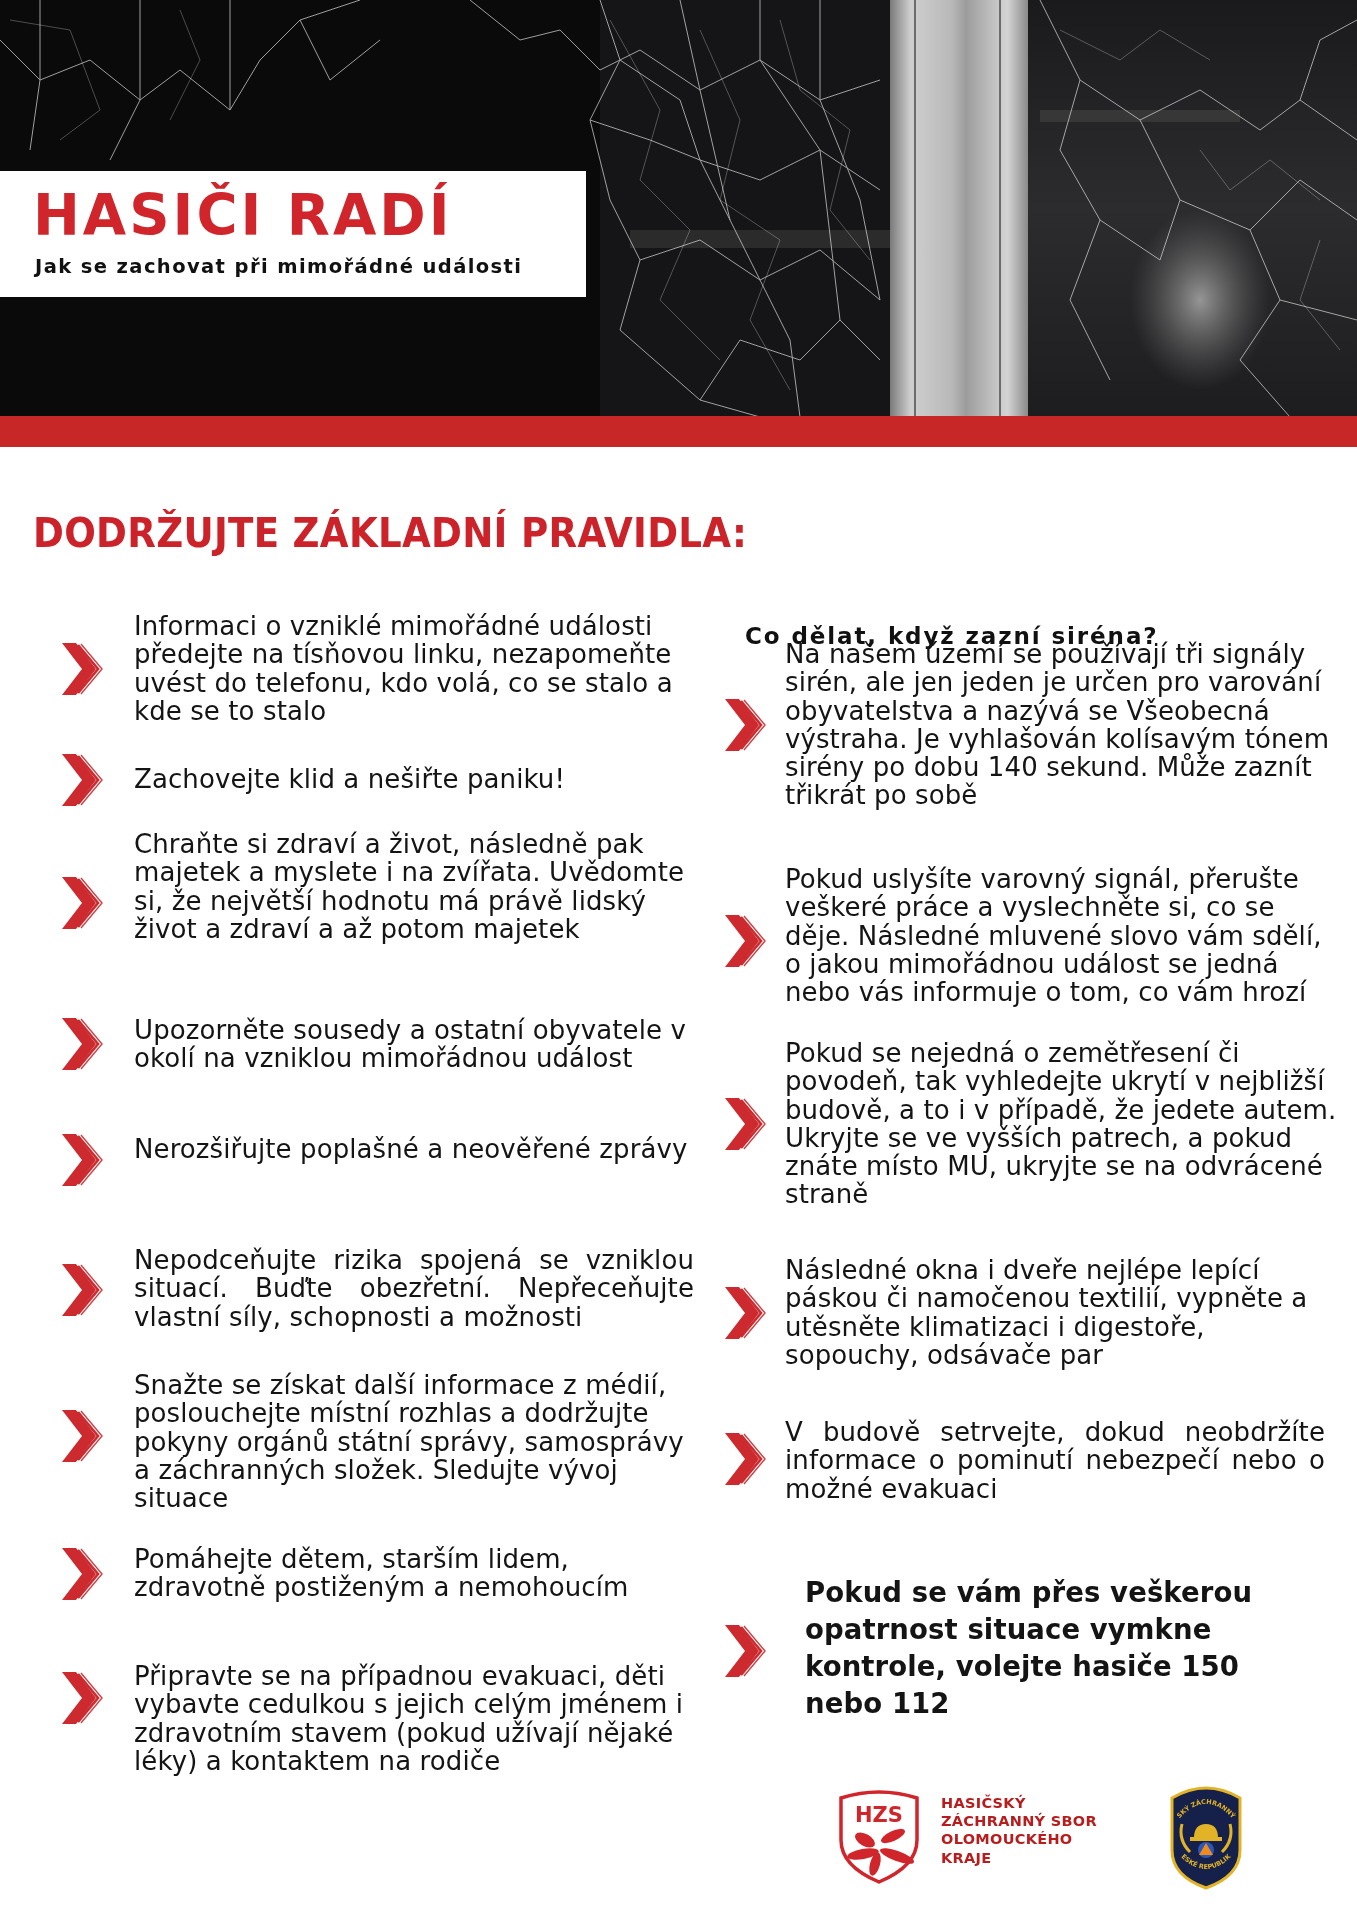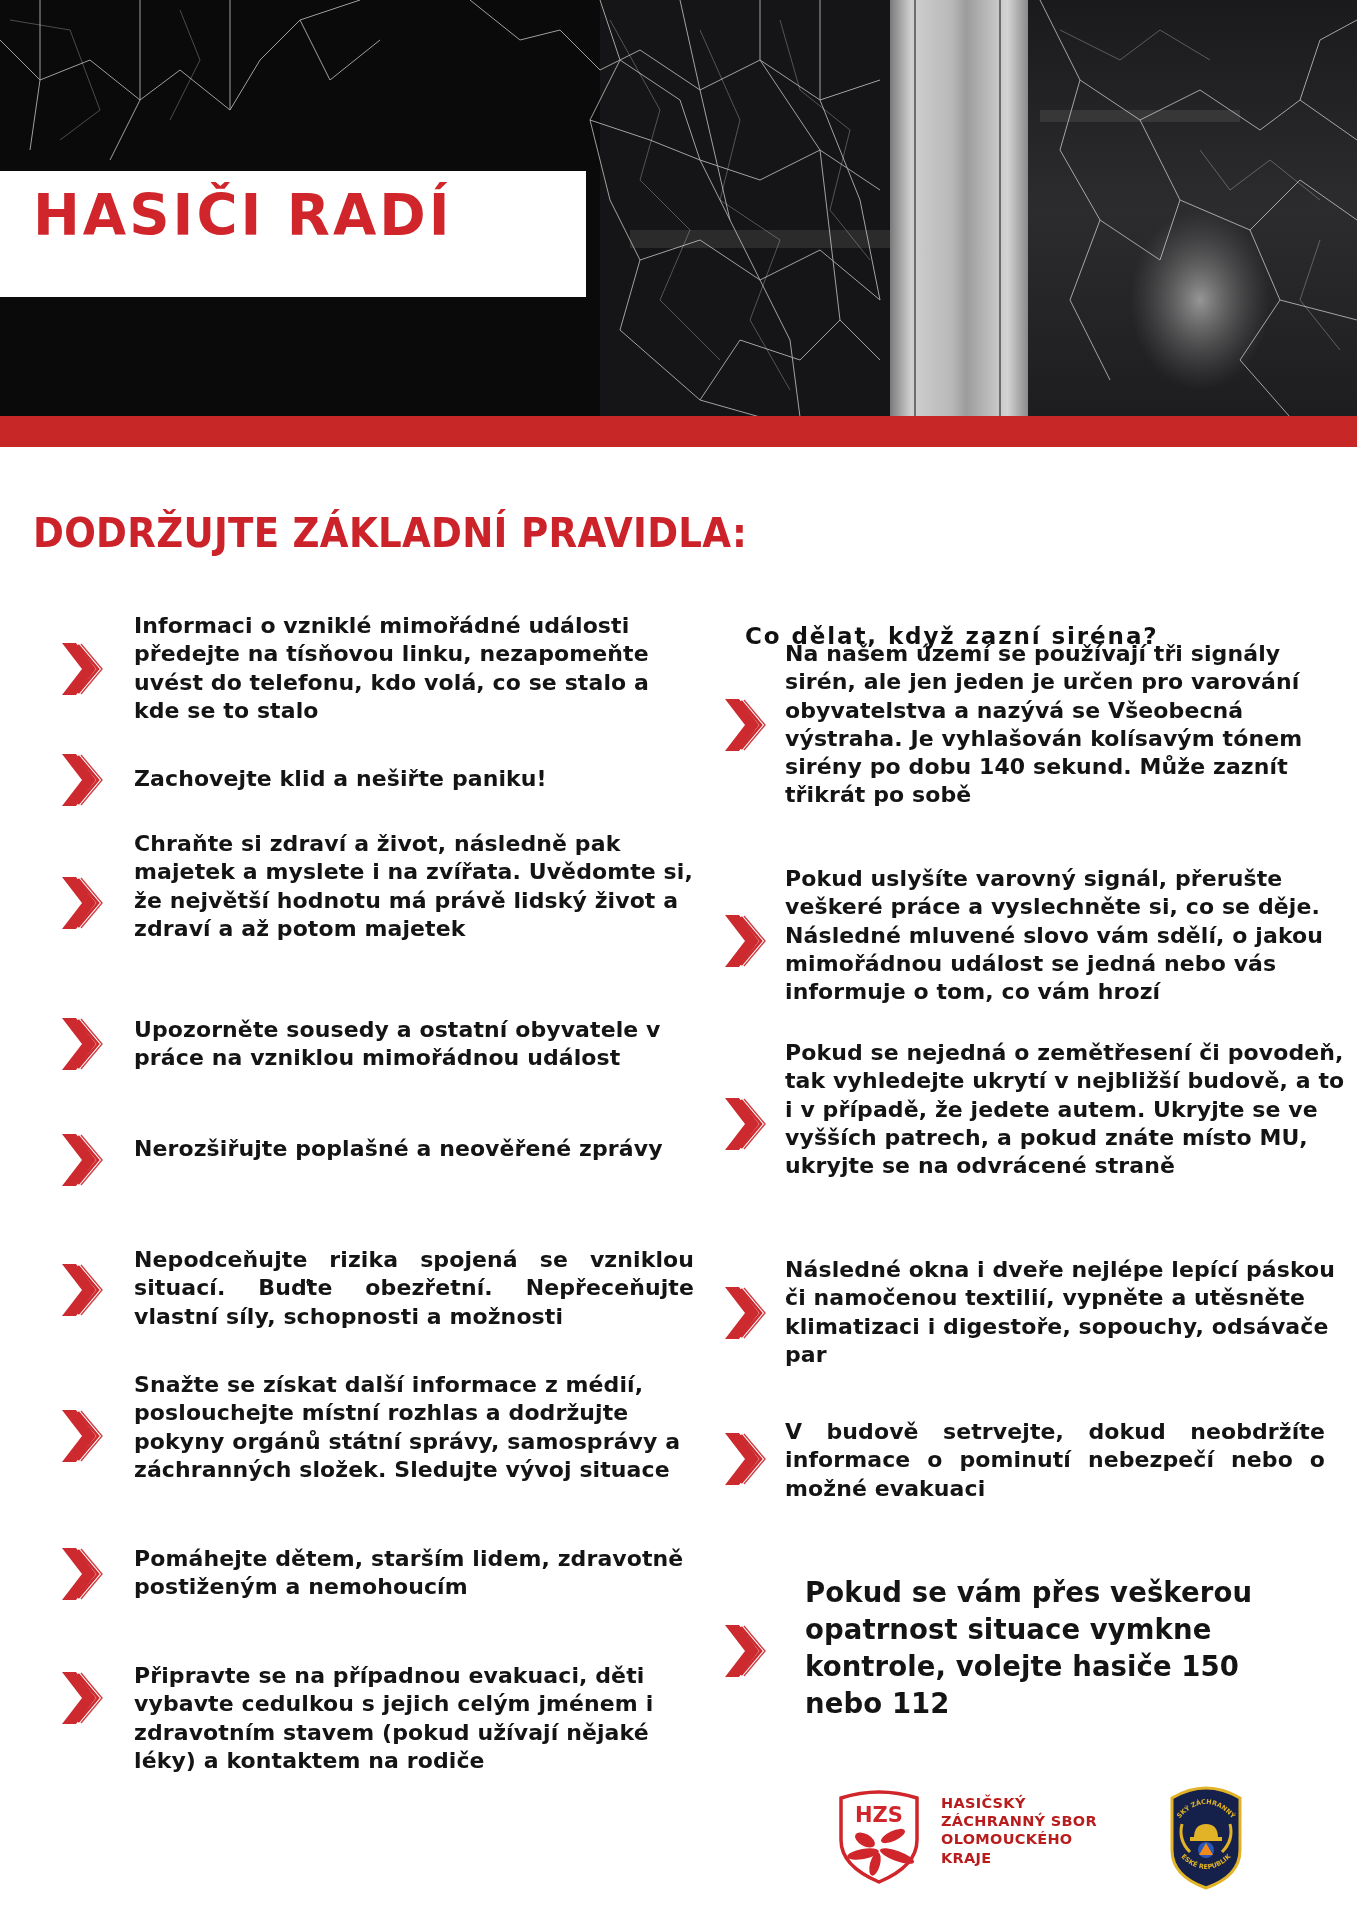--- a/index.html
+++ b/index.html
@@ -16,21 +16,21 @@
   .title-box .subtitle { position: absolute; left: 35px; top: 83px; font-family: "DejaVu Sans", sans-serif; font-weight: bold; font-size: 19.5px; letter-spacing: 1.4px; color: #111; line-height: 26px; }
 
   
   .main-heading { position: absolute; left: 33px; top: 508px; font-family: "DejaVu Sans", sans-serif; font-weight: bold; font-size: 40px; color: #cc2229; line-height: 50px; transform: scaleX(0.93); transform-origin: left center; letter-spacing: 0.3px; }
 
   .col-heading { position: absolute; left: 745px; top: 580px; font-family: "DejaVu Sans", sans-serif; font-weight: bold; font-size: 23px; letter-spacing: 1.9px; color: #111; line-height: 32px; margin-top: 40px; }
 
   
   .item { position: absolute; display: block; }
   .item .chev { position: absolute; width: 44px; height: 52px; }
-  .item .txt { position: absolute; font-family: "DejaVu Sans", sans-serif; font-size: 22px; line-height: 28.3px; color: #141414; font-weight: 700; letter-spacing: 0.1px; }
+  .item .txt { position: absolute; font-family: "DejaVu Sans", sans-serif; font-size: 26px; line-height: 28.3px; color: #141414; font-weight: 400; letter-spacing: 0.1px; }
   .left .txt { left: 134px; width: 560px; }
   .left .chev { left: 62px; }
   .right .txt { left: 785px; width: 560px; }
   .right .chev { left: 725px; }
   .txt.justify { text-align: justify; text-align-last: left; }
   .txt.big { font-weight: bold; font-size: 27.5px; line-height: 37px; margin-left: 20px; }
 
   
   .footer-logo { position: absolute; left: 833px; top: 1784px; width: 92px; height: 100px; }
   .footer-org { position: absolute; left: 941px; top: 1794px; font-family: "DejaVu Sans", sans-serif; font-weight: bold; font-size: 14.5px; line-height: 18.2px; color: #b91c1c; letter-spacing: 0.3px; }
@@ -111,20 +111,21 @@
       <path d="M180,10 L200,60 L170,120"></path>
       <path d="M1060,30 L1120,60 L1160,30 L1210,60"></path>
       <path d="M1200,150 L1230,190 L1270,160 L1320,200"></path>
       <path d="M1320,240 L1300,300 L1340,350"></path>
     </g>
   </svg>
 </div>
 
 <div class="title-box">
   <div class="title">HASIČI RADÍ</div>
+  <div class="subtitle">Jak se zachovat při mimořádné události</div>
 </div>
 
 <div class="red-band"></div>
 
 <div class="main-heading">DODRŽUJTE ZÁKLADNÍ PRAVIDLA:</div>
 <div class="col-heading">Co dělat, když zazní siréna?</div>
 
 <div class="left">
   <div class="item" style="top:0;left:0;">
     <svg class="chev" style="top:643px">
@@ -141,21 +142,21 @@
   <div class="item">
     <svg class="chev" style="top:877px">
         <use href="#chev"></use>
       </svg>
     <div class="txt" style="top:830px">Chraňte si zdraví a život, následně pak majetek a myslete i na zvířata. Uvědomte si, že největší hodnotu má právě lidský život a zdraví a až potom majetek</div>
   </div>
   <div class="item">
     <svg class="chev" style="top:1018px">
         <use href="#chev"></use>
       </svg>
-    <div class="txt" style="top:1016px">Upozorněte sousedy a ostatní obyvatele v práce na vzniklou mimořádnou událost</div>
+    <div class="txt" style="top:1016px">Upozorněte sousedy a ostatní obyvatele v okolí na vzniklou mimořádnou událost</div>
   </div>
   <div class="item">
     <svg class="chev" style="top:1134px">
         <use href="#chev"></use>
       </svg>
     <div class="txt" style="top:1135px">Nerozšiřujte poplašné a neověřené zprávy</div>
   </div>
   <div class="item">
     <svg class="chev" style="top:1264px">
         <use href="#chev"></use>

